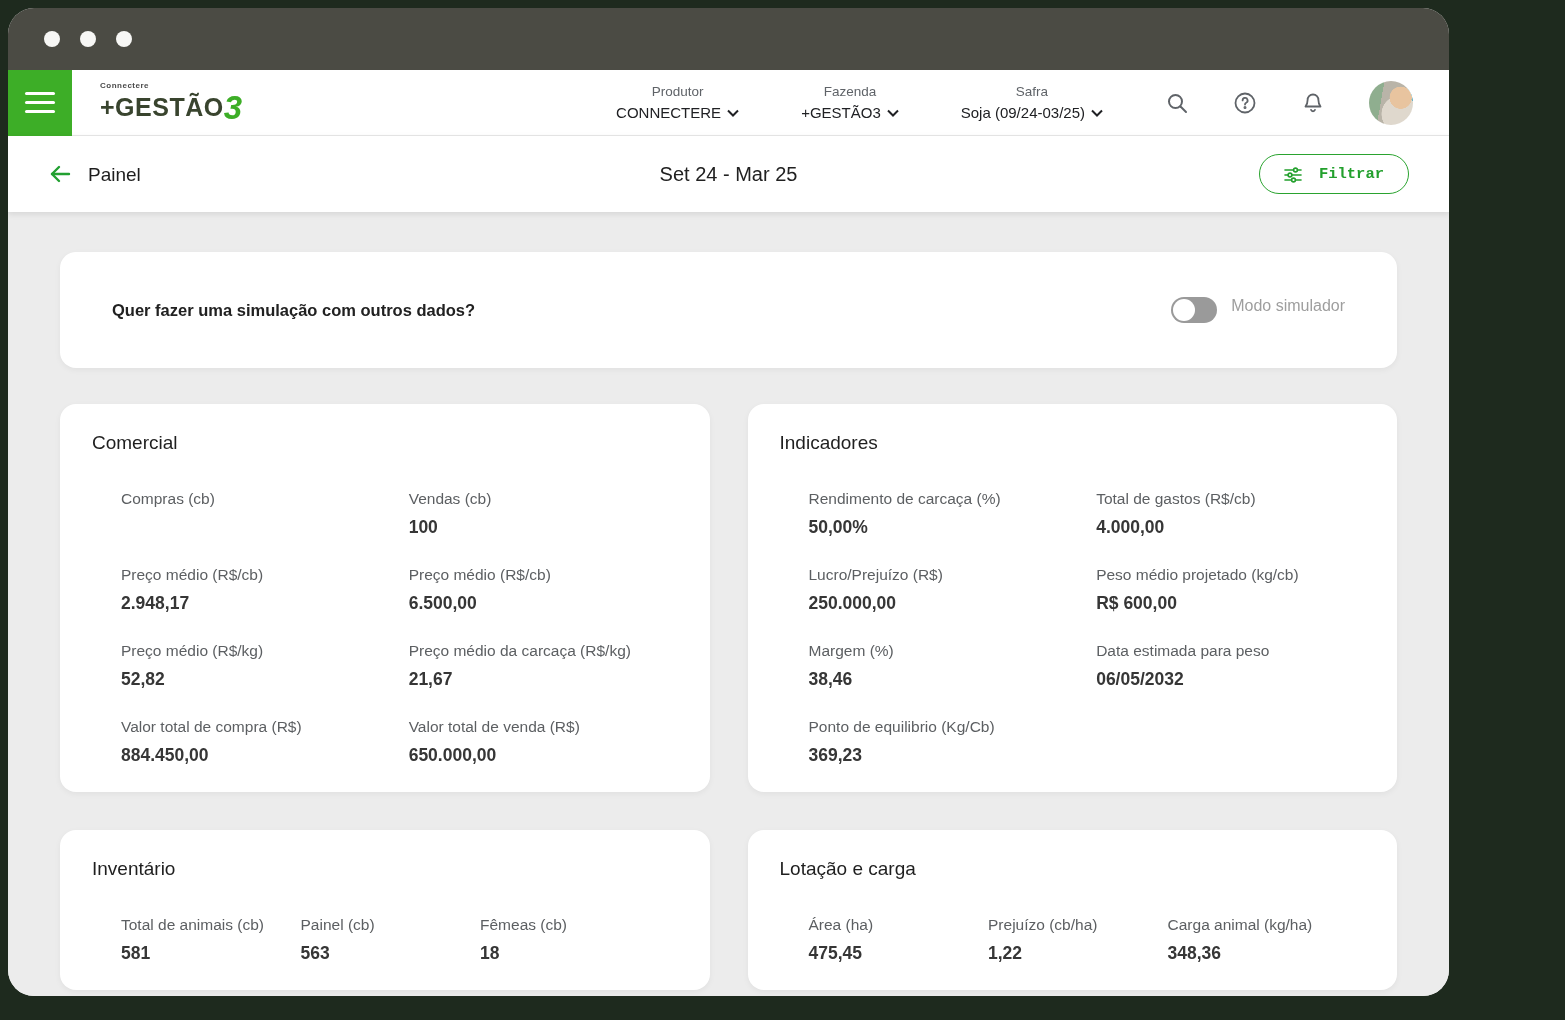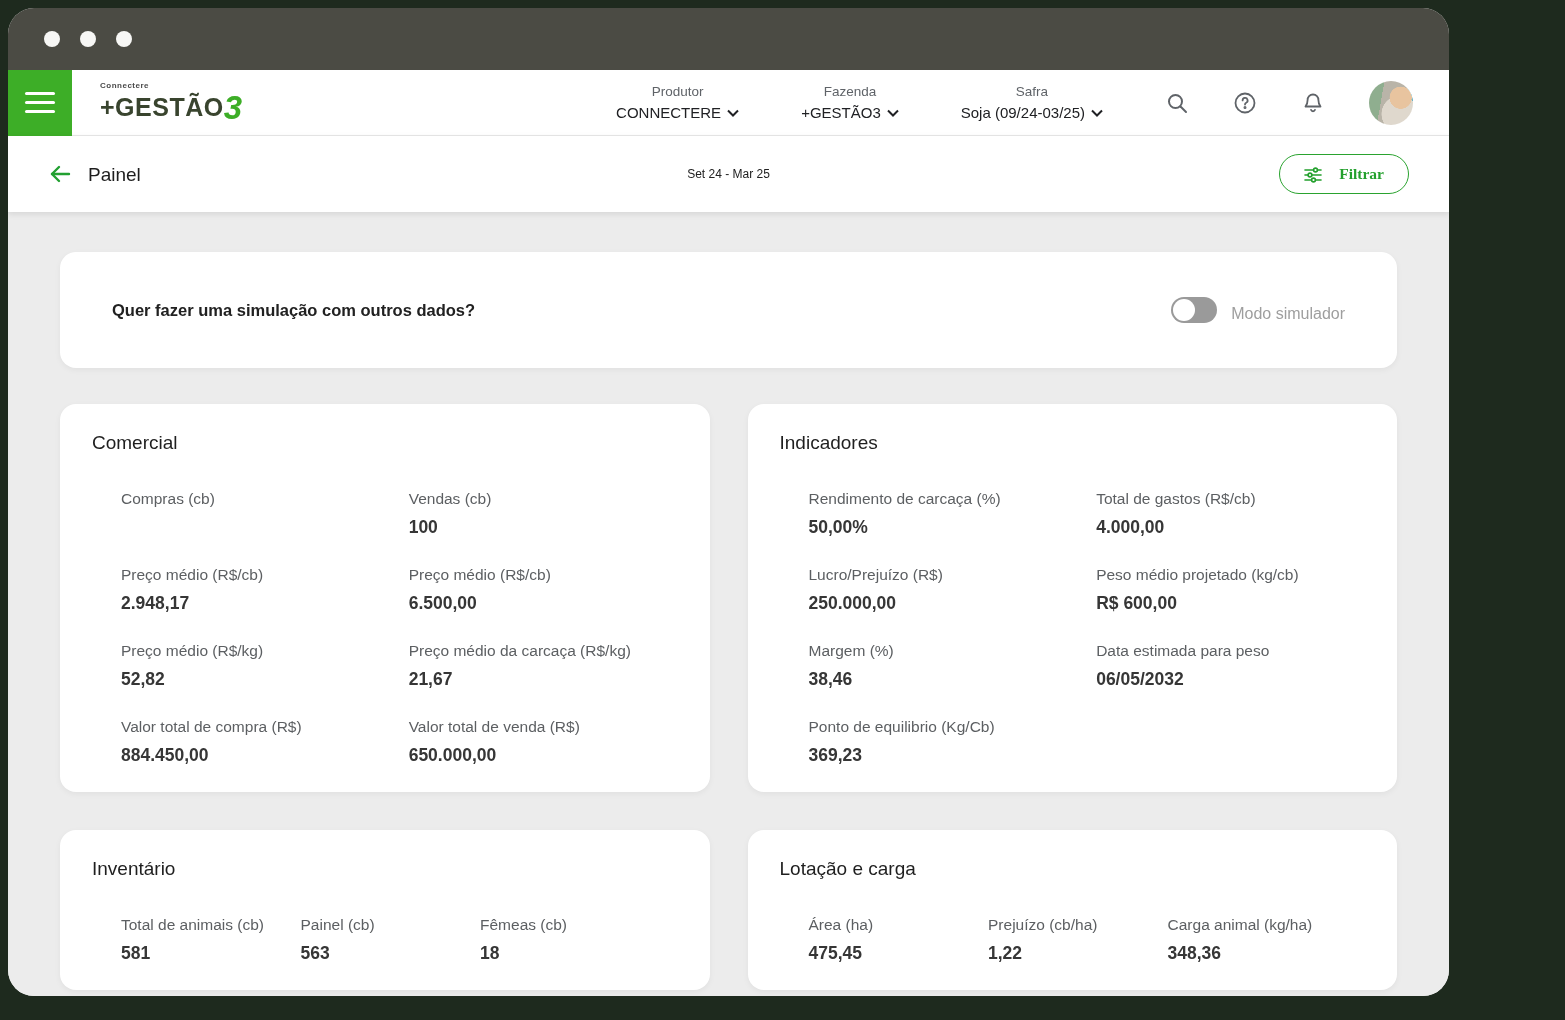--- a/index.html
+++ b/index.html
@@ -51,39 +51,39 @@
   }
   
   .subbar {
     height:76px; flex:0 0 76px; background:#ffffff; position:relative; z-index:2;
     display:flex; align-items:center; padding:0 40px;
     box-shadow:0 2px 6px rgba(0,0,0,.10);
   }
   .back-group { display:flex; align-items:flex-end; gap:16px; cursor:pointer; }
   .back-arrow { width:24px; height:24px; color:#22a031; }
   .back-label { font-size:19px; color:#1d1d1d; }
-  .period { position:absolute; left:0; right:0; text-align:center; font-size:12px; font-weight:500; color:#212121; pointer-events:none; }
+  .period { position:absolute; left:0; right:0; text-align:center; font-size:20px; font-weight:500; color:#212121; pointer-events:none; }
   .filter-btn {
     margin-left:auto; display:flex; align-items:center; gap:17px; position:relative; z-index:3;
     border:1.5px solid #2aa32f; border-radius:24px; background:#fff;
     padding:10px 24px; cursor:pointer; color:#23a02d; font-size:15.5px; font-weight:bold;
-    font-family:Liberation Serif, serif;
+    font-family:Liberation Mono, monospace;
   }
   .filter-btn svg { width:18px; height:18px; }
   
   .content { flex:1; background:#ececec; padding:40px 52px 0; overflow:hidden; }
   .card {
     background:#fff; border-radius:16px; box-shadow:0 2px 6px rgba(0,0,0,.05);
   }
   .sim-card {
     height:116px; display:flex; align-items:center; justify-content:space-between;
     padding:0 52px; margin-bottom:36px;
   }
   .sim-question { font-size:16.5px; font-weight:bold; color:#212121; }
-  .sim-right { display:flex; align-items:flex-end; gap:10px; }
+  .sim-right { display:flex; align-items:flex-start; gap:10px; }
   .toggle { width:46px; height:26px; border-radius:13px; background:#9a9a9a; position:relative; cursor:pointer; flex:0 0 46px; }
   .toggle .knob { position:absolute; left:2px; top:2px; width:22px; height:22px; border-radius:50%; background:#fff; }
   .toggle-label { font-size:16px; color:#9e9e9e; margin-left:4px; }
   .cards-row { display:grid; grid-template-columns:1fr 1fr; gap:38px; margin-bottom:38px; }
   .stat-card { padding:28px 32px 26px; }
   .card-title { font-size:19px; font-weight:500; color:#1f1f1f; }
   .stats-grid { margin:36px 0 0 29px; display:grid; row-gap:28px; }
   .grid-2 { grid-template-columns:1.07fr 1fr; }
   .grid-3 { grid-template-columns:1fr 1fr 1.1fr; }
   .stat-label { font-size:15.5px; color:#5c5f62; margin-bottom:9px; }

